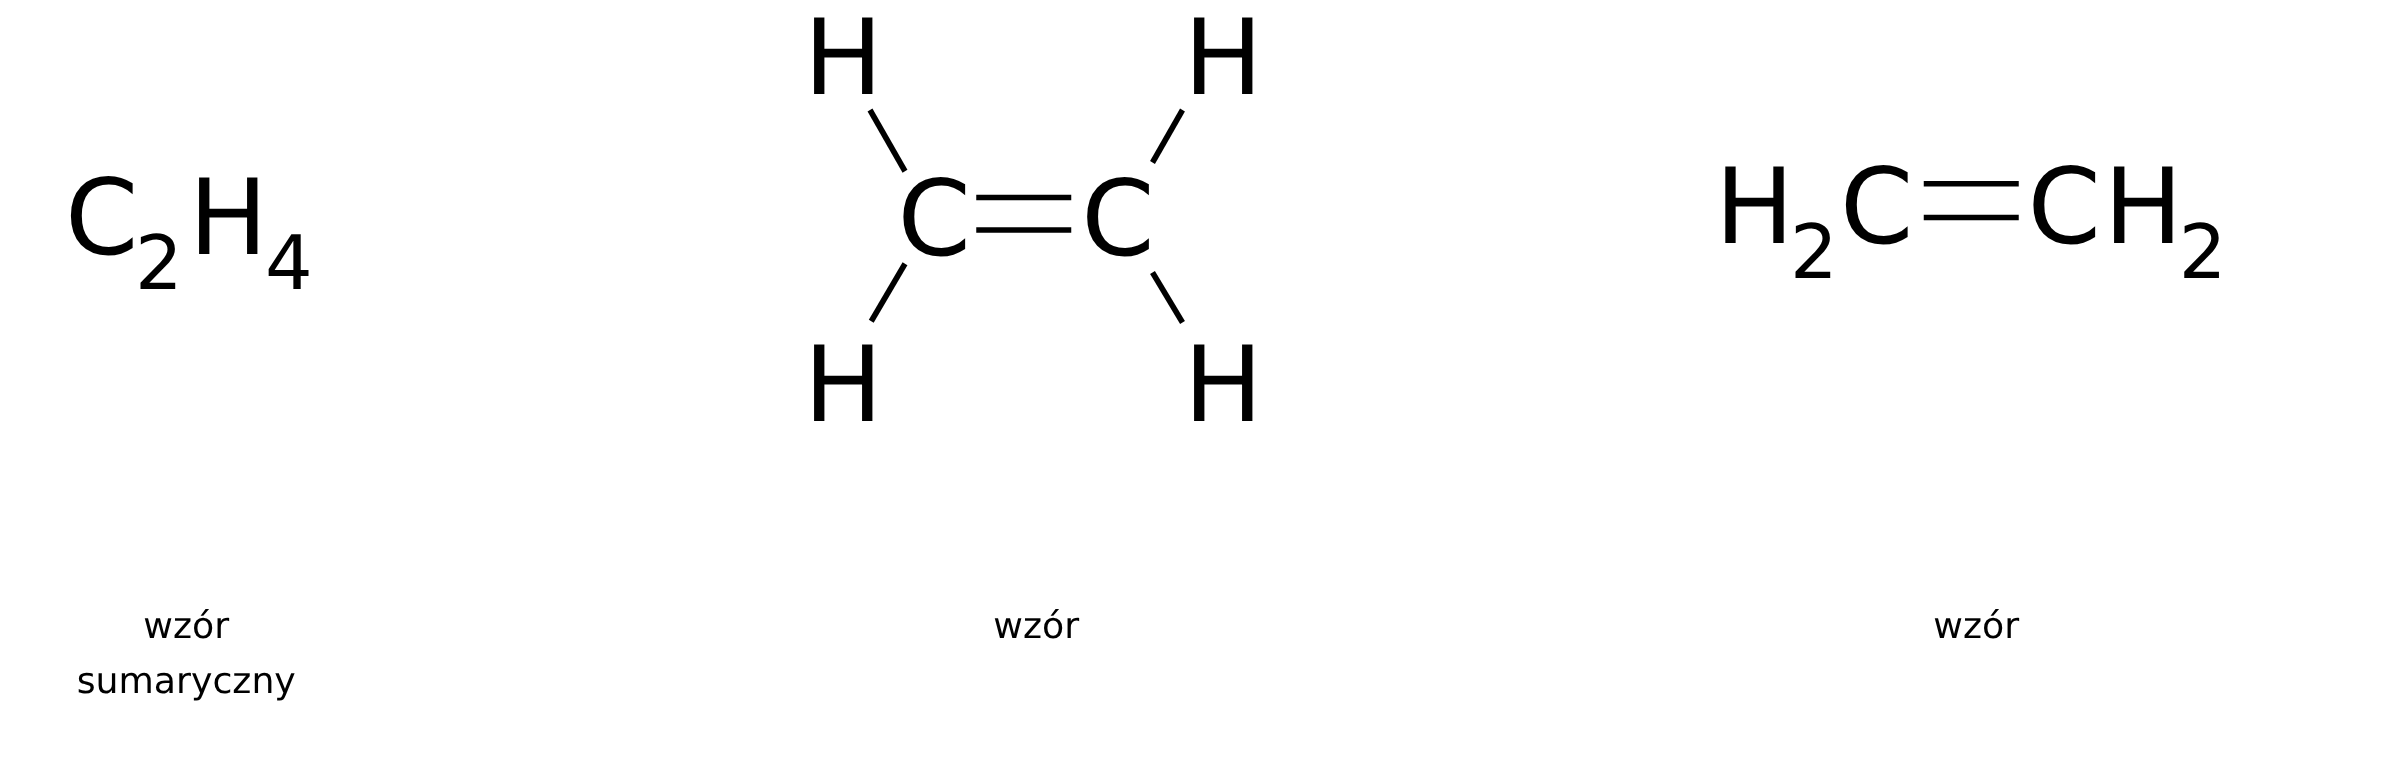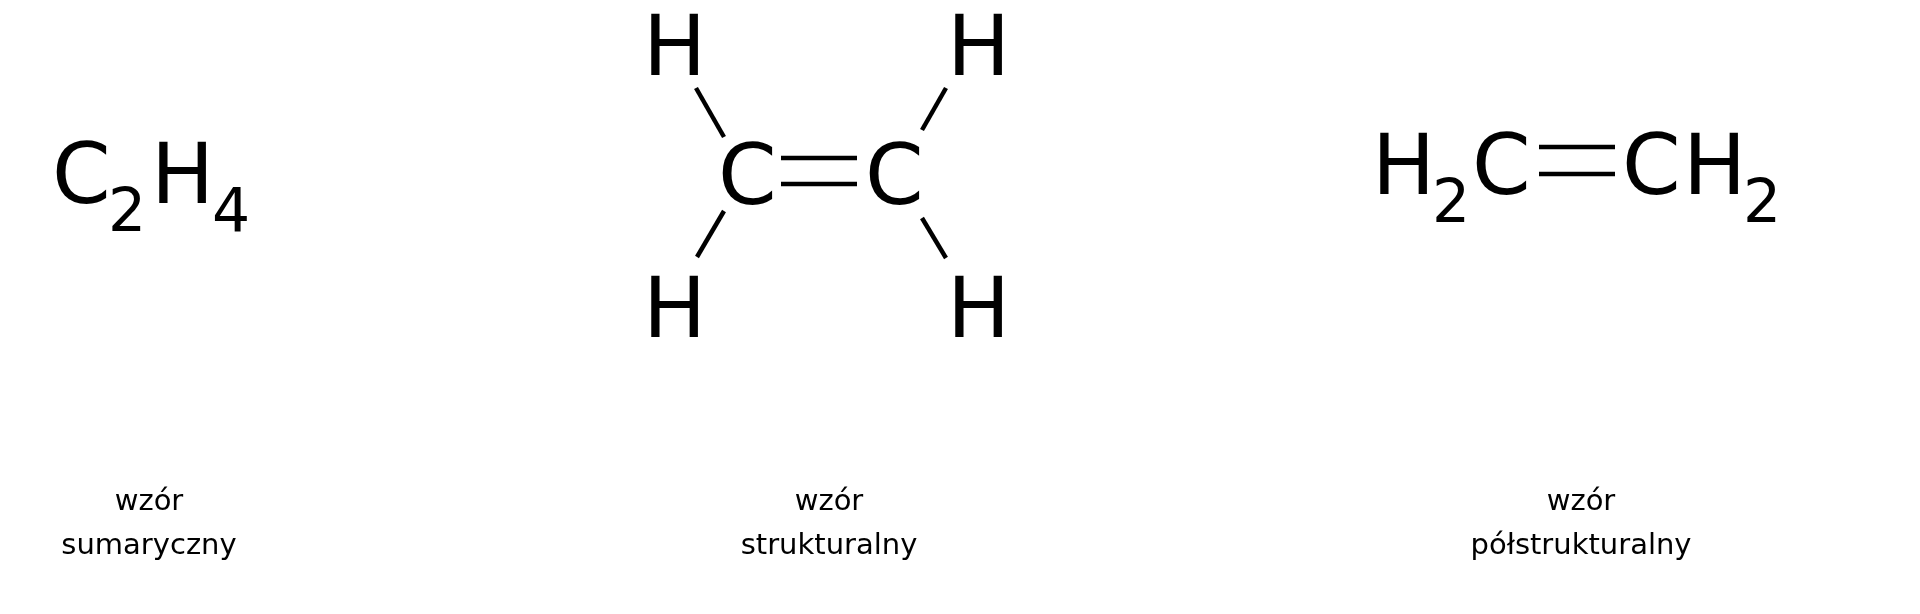--- a/index.html
+++ b/index.html
@@ -67,32 +67,30 @@
     <line class="bond" x1="141" y1="158" x2="217" y2="158"></line>
     <line class="bond" x1="141" y1="184" x2="217" y2="184"></line>
 
     <line class="bond" x1="56" y1="88" x2="84" y2="137"></line>
     <line class="bond" x1="84" y1="211" x2="57" y2="257"></line>
     <line class="bond" x1="306" y1="88" x2="282" y2="130"></line>
     <line class="bond" x1="282" y1="218" x2="306" y2="258"></line>
   </svg>
   <div class="caption" style="left:29px;">
     <span>wzór</span>
-    <span>strukturalny</span>
   </div>
 </div>
 
 <div class="panel" style="left:1280px; width:640px;">
   <svg width="640" height="614">
     <text class="atom" x="92" y="194">H</text>
     <text class="sub" x="152" y="222">2</text>
     <text class="atom" x="192" y="194">C</text>
     <line class="bond" x1="259" y1="147" x2="335" y2="147"></line>
     <line class="bond" x1="259" y1="174" x2="335" y2="174"></line>
     <text class="atom" x="342" y="194">C</text>
     <text class="atom" x="403" y="194">H</text>
     <text class="sub" x="463" y="222">2</text>
   </svg>
   <div class="caption" style="left:141px;">
     <span>wzór</span>
-    <span>półstrukturalny</span>
   </div>
 </div>
 
 </body></html>

